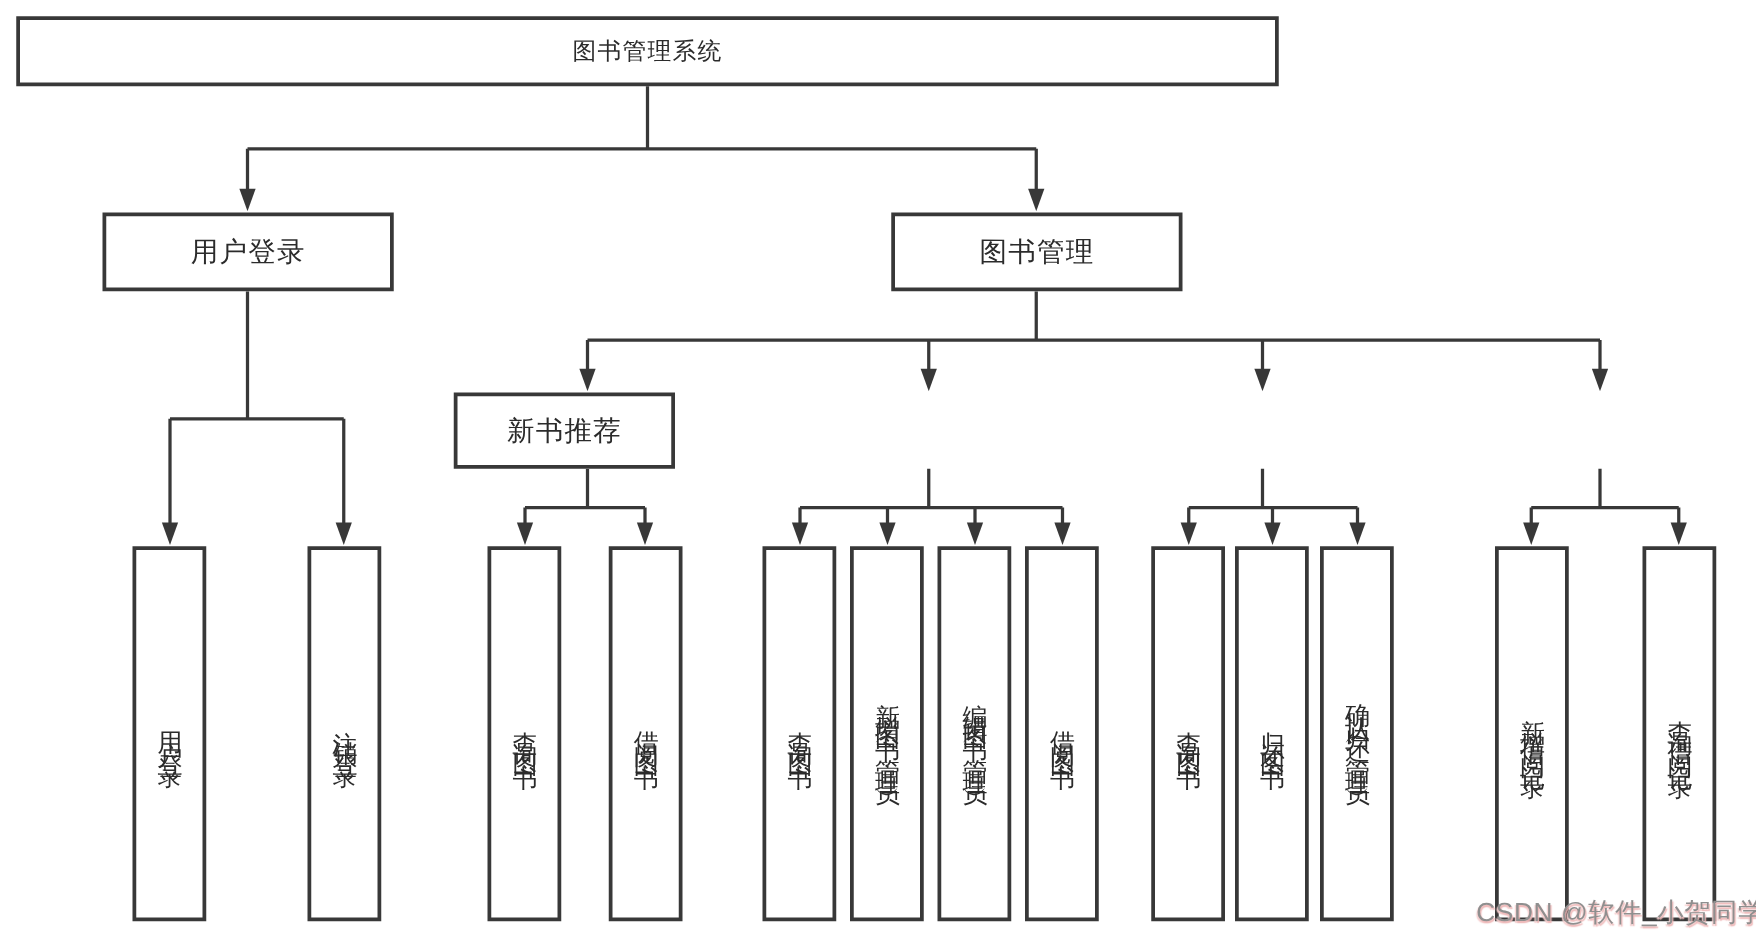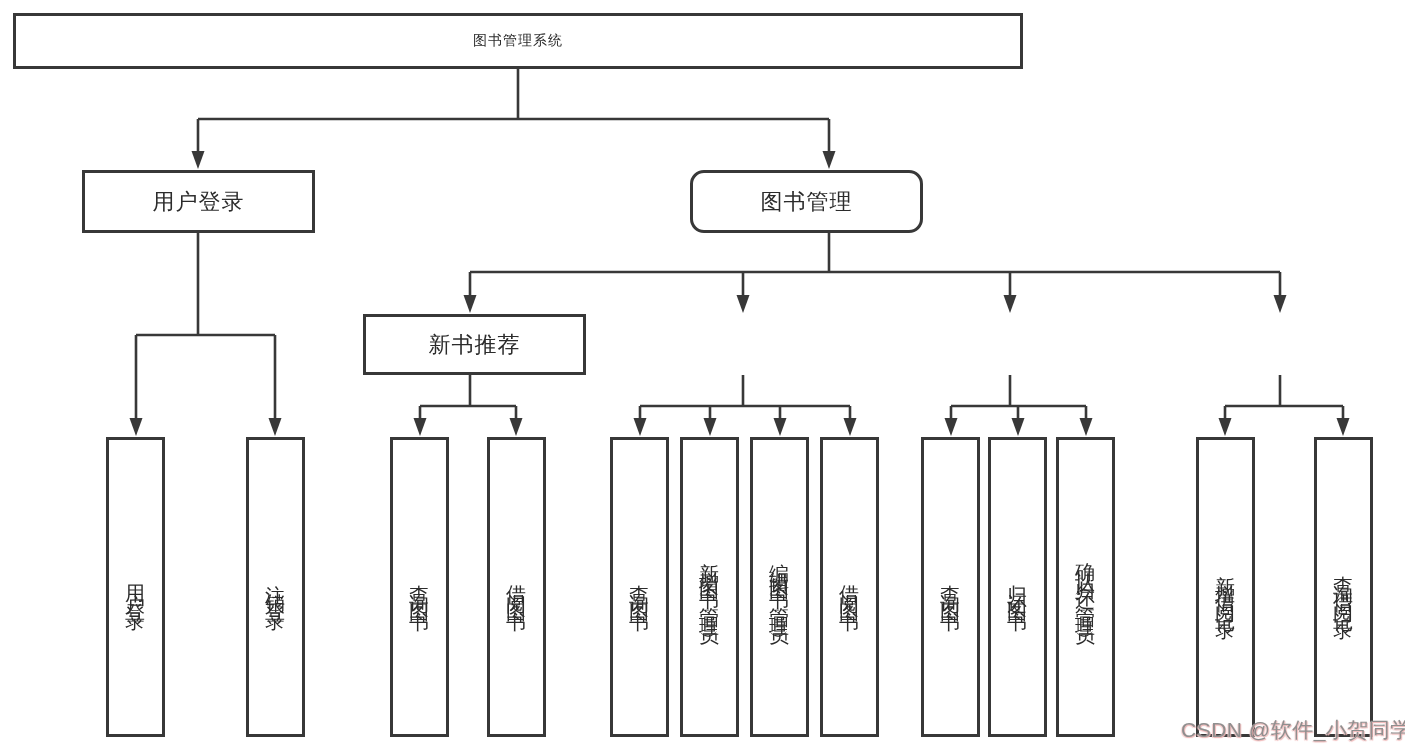--- a/index.html
+++ b/index.html
@@ -26,24 +26,24 @@
     justify-content: center;
     color: #2b2b2b;
   }
   .hbox {
     font-size: 22px;
     letter-spacing: 1px;
   }
   .root-box {
     left: 13px; top: 13px;
     width: 1010px; height: 56px;
-    font-size: 14px;
+    font-size: 19px;
   }
   .l2box { top: 170px; width: 233px; height: 63px; }
-  .l3box { top: 314px; width: 223px; height: 61px; }
+  .l3box { top: 314px; width: 177px; height: 61px; }
   .vbox {
     top: 437px;
     width: 59px; height: 300px;
     writing-mode: vertical-rl;
     text-orientation: mixed;
     font-size: 20px;
     letter-spacing: 9px;
     line-height: 1;
     white-space: nowrap;
   }
@@ -106,21 +106,21 @@
     </g>
   </svg>
 
   <div class="node hbox root-box">
     <span>图书管理系统</span>
   </div>
 
   <div class="node hbox l2box" style="left:82px;">
     <span>用户登录</span>
   </div>
-  <div class="node hbox l2box" style="left:690px;border-radius:14px;">
+  <div class="node hbox l2box" style="left:713px;">
     <span>图书管理</span>
   </div>
 
   <div class="node hbox l3box" style="left:363px;">
     <span>新书推荐</span>
   </div>
 
   <div class="node vbox" style="left:106px;">
     <span>用户登录</span>
   </div>

